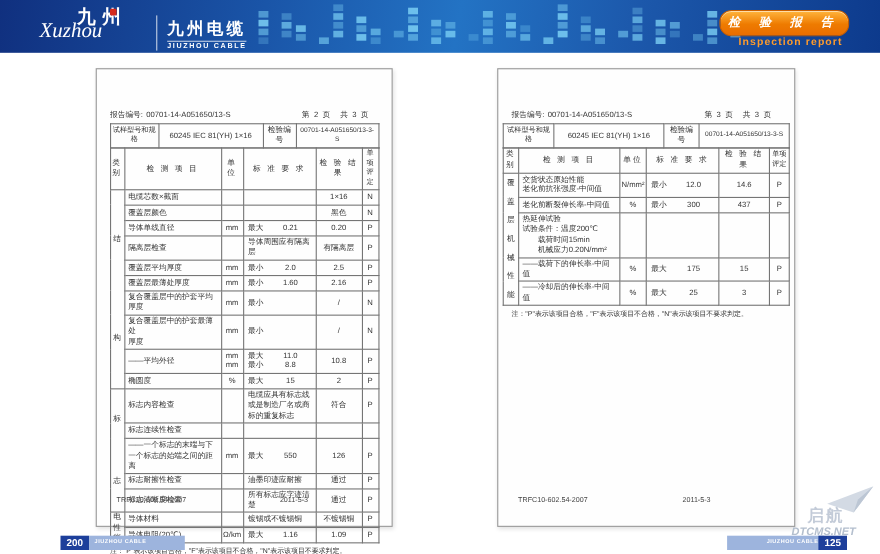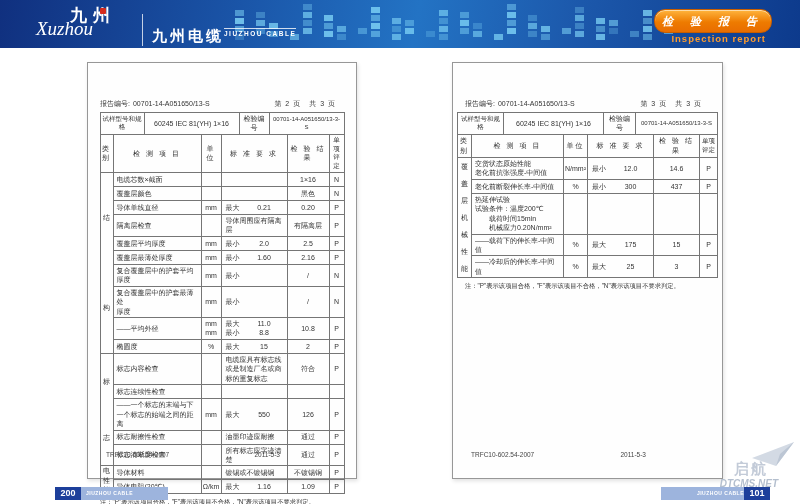--- a/index.html
+++ b/index.html
@@ -10,21 +10,21 @@
           background:linear-gradient(100deg,#10307f 0%,#1a55a8 30%,#2373c4 52%,#1c58ab 72%,#0d3a8c 100%);}
   .eq{position:absolute;left:235px;top:4px;width:470px;height:40px;pointer-events:none}
   .sq{position:absolute;width:9px;height:6px;background:#7fd4f7}
   .logo{position:absolute;left:36px;top:2px;height:44px;display:flex;align-items:flex-end}
   .logo-mark{position:relative;width:92px;height:44px}
   .logo-cn{position:absolute;left:34px;top:2px;color:#fff;font-weight:bold;font-size:17px;letter-spacing:6px;white-space:nowrap}
   .logo-dot{position:absolute;left:64px;top:6px;width:6px;height:6px;background:#d42b1e;border-radius:1px}
   .logo-script{position:absolute;left:0;top:16px;color:#fff;font-family:"Liberation Serif","DejaVu Serif",serif;
                font-style:italic;font-size:19px;white-space:nowrap}
   .logo-div{width:1px;height:32px;background:rgba(255,255,255,.75);margin:0 9px 0 14px}
-  .brand{display:flex;flex-direction:row;justify-content:center}
+  .brand{display:flex;flex-direction:column;justify-content:center}
   .brand-cn{color:#fff;font-weight:bold;font-size:15px;letter-spacing:3px;white-space:nowrap}
   .brand-en{color:#fff;font-size:6.5px;font-weight:bold;letter-spacing:1.5px;border-top:1px solid rgba(255,255,255,.8);
             margin-top:1px;padding-top:1px;white-space:nowrap}
   .badge{position:absolute;right:28px;top:9px;width:116px;height:22px;border-radius:11px;
          background:linear-gradient(#ffb53e,#ee7b00 55%,#e96d00);border:1px solid #c85e00;
          box-shadow:inset 0 1px 0 rgba(255,255,255,.55);color:#fff;font-weight:bold;font-size:11px;
          letter-spacing:7px;text-align:center;line-height:22px;white-space:nowrap;overflow:hidden}
   .badge-en{position:absolute;right:34px;top:33px;color:#ff9c2d;font-size:9.5px;font-weight:bold;letter-spacing:1px}
   
   .page{position:absolute;top:62px;height:415px;background:#fefefe;border:1px solid #979797;
@@ -602,21 +602,21 @@
   <div class="note">注："P"表示该项目合格，"F"表示该项目不合格，"N"表示该项目不要求判定。</div>
   <div class="page-foot">
     <span>TRFC10-602.54-2007</span>
     <span class="foot-date">2011-5-3</span>
   </div>
 </div>
 
 <div class="pn pn-left">200</div>
 <div class="strip strip-left">JIUZHOU CABLE</div>
 <div class="strip strip-right">JIUZHOU CABLE</div>
-<div class="pn pn-right">101</div>
+<div class="pn pn-right">125</div>
 
 <div class="wm">
   <svg width="46" height="26" viewBox="0 0 46 26">
     <polygon points="2,16 44,0 26,24" fill="#d3dae4"></polygon>
     <polygon points="26,24 44,0 30,12" fill="#bcc6d4"></polygon>
   </svg>
   <span class="wm-cn">启航</span>
   <span class="wm-en">DTCMS.NET</span>
 </div>
 

